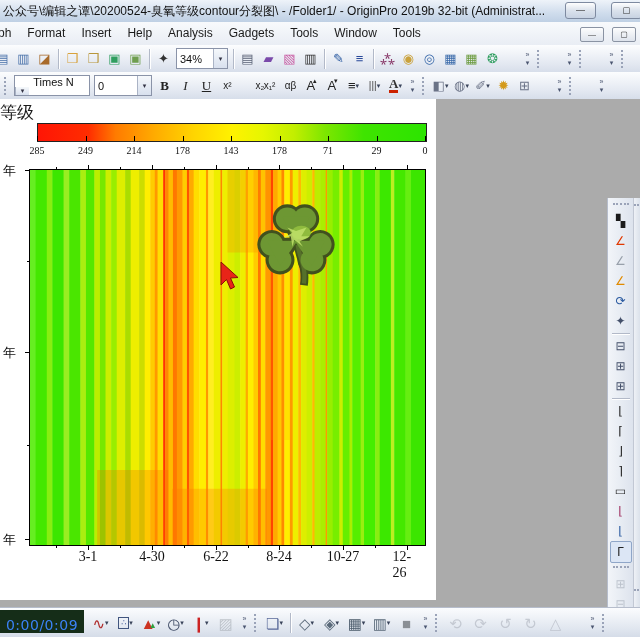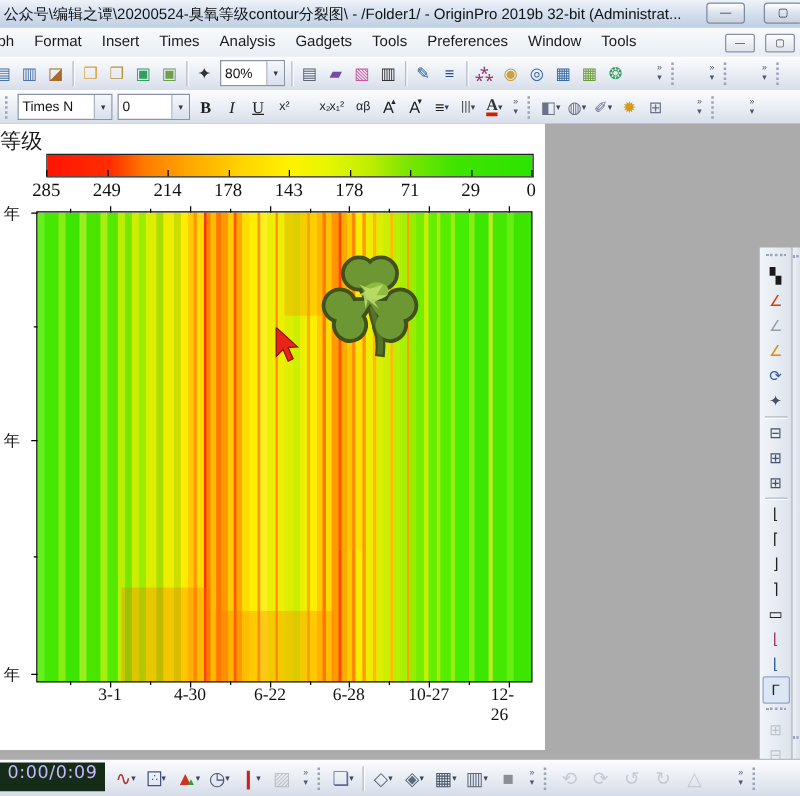--- a/index.html
+++ b/index.html
@@ -51,41 +51,41 @@
   .tb-combo .val{padding-left:3px;flex:1;white-space:nowrap;overflow:hidden;color:#111}
   .tb-combo .arrow{width:13px;align-self:stretch;background:linear-gradient(#f5f8fb,#d8e0ee);
     border-left:1px solid #aab3c5;display:flex;align-items:center;justify-content:center;font-size:7px;color:#334}
   
   #workspace{left:0;top:99px;width:640px;height:508px;background:#ababab}
   #page{left:0;top:0;width:436px;height:501px;background:#fff;overflow:hidden}
   
   .gtxt{position:absolute;font-family:"Liberation Serif","DejaVu Serif",serif;color:#1a1a1a}
   #cb-title{top:2px;left:0;width:460px;text-align:left;font-size:17px}
   #colorbar{position:absolute;left:37px;top:24px;width:388px;height:17px;border:1px solid #222}
-  .cb-label{position:absolute;top:46px;transform:translateX(-50%);font-size:15px;font-family:"Liberation Serif",serif;color:#111}
+  .cb-label{position:absolute;top:46px;transform:translateX(-50%);font-size:10px;font-family:"Liberation Serif",serif;color:#111}
   .tick{position:absolute;background:#000}
   #heatmap-wrap{position:absolute;left:30px;top:71px;width:395px;height:375px;outline:1.4px solid #000}
   .x-label{position:absolute;top:450px;transform:translateX(-50%);font-size:14px;font-family:"Liberation Serif",serif;color:#111}
   #x-title{top:472px;left:0;width:432px;text-align:center;font-size:16px}
   .y-label{position:absolute;left:-1px;width:17px;text-align:right;font-size:13px;font-family:"Liberation Serif",serif;color:#111}
   
   #righttools{left:607px;top:99px;width:25px;height:508px;
     background:linear-gradient(90deg,#f2f5f9,#dde3ed);border-left:1px solid #b6bdcc;
     display:flex;flex-direction:column;align-items:center;padding-top:2px;overflow:hidden}
   #righttools .tb-btn{width:20px;height:20px;font-size:12px}
   .tb-sep-h{width:18px;height:1px;background:#b2b9c8;box-shadow:0 1px 0 #fff;margin:2px 0;flex:0 0 auto}
   .tb-grip-h{height:3px;width:16px;border-top:2px dotted #9aa3b8;margin:3px 0;flex:0 0 auto}
   #rt-sliver{left:633px;top:99px;width:7px;height:508px;background:linear-gradient(90deg,#eef1f6,#d8dfe9);
     border-left:1px solid #c2c8d4}
   
   #bottombar{left:0;top:607px;width:640px;height:30px;background:linear-gradient(#fbfcfe,#e0e6ef 70%,#d4dbe7);
     border-top:1px solid #b6bdcc;display:flex;align-items:center;padding-left:88px;overflow:hidden}
   #bottombar .tb-btn{width:25px;height:24px;font-size:15px}
-  #timer-badge{left:0;top:610px;width:84px;height:23px;background:#152d18;color:#c4b5fd;
-    display:flex;align-items:flex-start;justify-content:center;font-size:14px;letter-spacing:.5px;z-index:40;
+  #timer-badge{left:0;top:610px;width:84px;height:23px;background:#152d18;color:#3b82f6;
+    display:flex;align-items:flex-end;justify-content:center;font-size:14px;letter-spacing:.5px;z-index:40;
     font-family:"DejaVu Sans",sans-serif}
   .dis .ico{opacity:.55}
 </style>
 </head>
 <body>
 
 <div id="titlebar" class="abs">
   <span id="title-text">公众号\编辑之谭\20200524-臭氧等级contour分裂图\ - /Folder1/ - OriginPro 2019b 32-bit (Administrat...</span>
 </div>
 <span class="winbtn" style="left:565px">
@@ -93,25 +93,24 @@
   </span>
 <span class="winbtn" style="left:611px">
     <span>▢</span>
   </span>
 
 <div id="menubar" class="abs">
     <span id="menu-items" style="display:flex">
       <span class="menu-item cut">ph</span>
       <span class="menu-item">Format</span>
       <span class="menu-item">Insert</span>
-      <span class="menu-item">Times</span>
+      <span class="menu-item">Help</span>
       <span class="menu-item">Analysis</span>
       <span class="menu-item">Gadgets</span>
       <span class="menu-item">Tools</span>
-      <span class="menu-item">Preferences</span>
       <span class="menu-item">Window</span>
       <span class="menu-item">Tools</span>
     </span>
   </div>
 <div id="docbtns">
   <span class="docbtn">
       <span>—</span>
     </span>
   <span class="docbtn">
       <span>▢</span>
@@ -139,21 +138,21 @@
       <span class="ico" style="color: rgb(47, 158, 95);">▣</span>
     </span>
     <span class="tb-btn">
       <span class="ico" style="color: rgb(111, 158, 79);">▣</span>
     </span>
     <span class="tb-sep"></span>
     <span class="tb-btn">
       <span class="ico" style="color: rgb(51, 51, 51);">✦</span>
     </span>
     <span class="tb-combo" style="width: 50px;">
-      <span class="val">80%</span>
+      <span class="val">34%</span>
       <span class="arrow">▾</span>
     </span>
     <span class="tb-sep"></span>
     <span class="tb-btn">
       <span class="ico" style="color: rgb(90, 98, 118);">▤</span>
     </span>
     <span class="tb-btn">
       <span class="ico" style="color: rgb(122, 74, 170);">▰</span>
     </span>
     <span class="tb-btn">
@@ -202,21 +201,21 @@
     <span class="tb-grip"></span>
     <span class="tb-sp"></span>
     <span class="tb-chev">
       <span>»</span>
       <span>▾</span>
     </span>
     <span class="tb-grip"></span>
   </div>
 <div id="tb2" class="abs hbar">
     <span class="tb-grip"></span>
-    <span class="tb-combo" style="width: 74px;">
+    <span class="tb-combo" style="width: 74px; flex-direction: column;">
       <span class="val">Times N</span>
       <span class="arrow">▾</span>
     </span>
     <span class="tb-combo" style="width: 56px;">
       <span class="val">0</span>
       <span class="arrow">▾</span>
     </span>
     <span class="tb-btn">
       <span class="ico bold" style="color: rgb(34, 34, 34);">B</span>
     </span>
@@ -446,21 +445,21 @@
         <div class="tick" style="left: 88px; top: 66px; width: 1px; height: 5px;"></div>
         <span class="x-label" style="left: 88px;">3-1</span>
         <div class="tick" style="left: 152px; top: 446px; width: 1px; height: 5px;"></div>
         <div class="tick" style="left: 152px; top: 66px; width: 1px; height: 5px;"></div>
         <span class="x-label" style="left: 152px;">4-30</span>
         <div class="tick" style="left: 216px; top: 446px; width: 1px; height: 5px;"></div>
         <div class="tick" style="left: 216px; top: 66px; width: 1px; height: 5px;"></div>
         <span class="x-label" style="left: 216px;">6-22</span>
         <div class="tick" style="left: 279px; top: 446px; width: 1px; height: 5px;"></div>
         <div class="tick" style="left: 279px; top: 66px; width: 1px; height: 5px;"></div>
-        <span class="x-label" style="left: 279px;">6-28</span>
+        <span class="x-label" style="left: 279px;">8-24</span>
         <div class="tick" style="left: 343px; top: 446px; width: 1px; height: 5px;"></div>
         <div class="tick" style="left: 343px; top: 66px; width: 1px; height: 5px;"></div>
         <span class="x-label" style="left: 343px;">10-27</span>
         <div class="tick" style="left: 407px; top: 446px; width: 1px; height: 5px;"></div>
         <div class="tick" style="left: 407px; top: 66px; width: 1px; height: 5px;"></div>
         <span class="x-label" style="left: 407px;">12-26</span>
         <div class="tick" style="left: 56px; top: 446px; width: 1px; height: 3px;"></div>
         <div class="tick" style="left: 56px; top: 68px; width: 1px; height: 3px;"></div>
         <div class="tick" style="left: 120px; top: 446px; width: 1px; height: 3px;"></div>
         <div class="tick" style="left: 120px; top: 68px; width: 1px; height: 3px;"></div>

